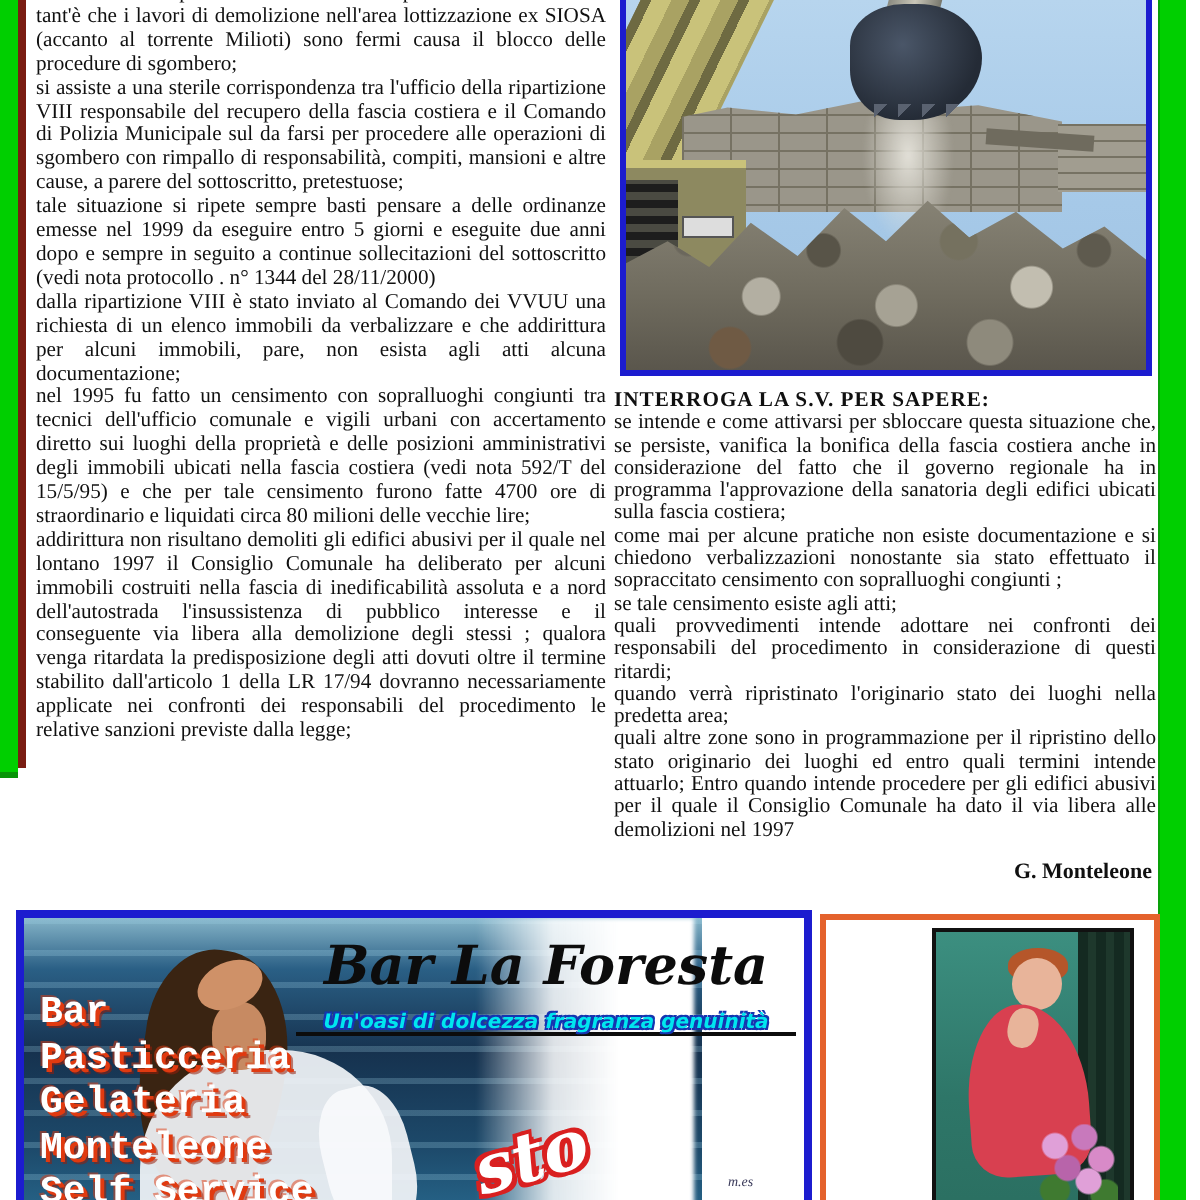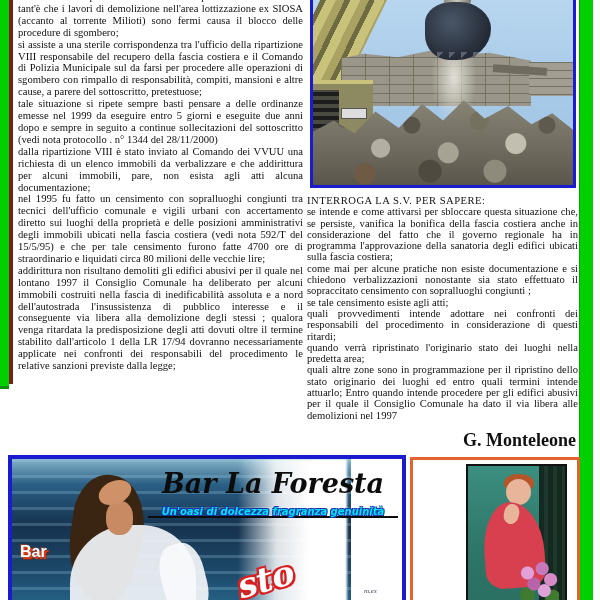--- a/index.html
+++ b/index.html
@@ -10,22 +10,22 @@
   .rule{position:absolute;}
   .green-left{left:0;top:0;width:9px;height:386px;background:#00cf00;border-bottom:3px solid #089408;}
   .maroon-left{left:9px;top:0;width:4px;height:384px;background:#7a1d12;}
   .green-right{left:579px;top:0;width:13px;height:600px;background:#00cf00;border-left:1px solid #0aa00a;}
 
   
   .col-left{position:absolute;left:18px;top:-9px;width:285px;}
   .col-left p, .col-right p{margin:0;font-size:10.6px;line-height:11.9px;text-align:justify;}
   .col-right{position:absolute;left:307px;top:195px;width:271px;}
   .col-right p{line-height:11.3px;}
-  .interrogation-heading{font-weight:normal;font-size:12px;letter-spacing:.5px;margin:0 0 2px 0;}
-  .signature{font-weight:bold;font-size:18px;text-align:right;margin-top:9px;padding-right:2px;}
+  .interrogation-heading{font-weight:bold;font-size:12px;letter-spacing:.5px;margin:0 0 2px 0;}
+  .signature{font-weight:bold;font-size:11px;text-align:right;margin-top:9px;padding-right:2px;}
 
   
   .photo1{position:absolute;left:310px;top:-3px;width:260px;height:185px;border:3px solid #1c1ccf;
           background:linear-gradient(180deg,#b7d5ee 0%,#a6c9e8 55%,#9fc2e2 100%);overflow:hidden;}
   .exc-boom{position:absolute;left:-26px;top:-40px;width:60px;height:230px;
             background:repeating-linear-gradient(90deg,#6e6a42 0 5px,#c9c27a 5px 14px,#a9a263 14px 22px);
             transform:rotate(26deg);}
   .exc-stick{position:absolute;left:128px;top:-30px;width:26px;height:90px;background:linear-gradient(90deg,#8a8a80,#c9c6b8,#77776d);transform:rotate(14deg);}
   .exc-body{position:absolute;left:-4px;top:80px;width:64px;height:78px;background:#8d8960;
             border-top:4px solid #c9c27a;}
@@ -76,23 +76,23 @@
          border-radius:48% 44% 8% 8%/62% 56% 10% 10%;}
   .sleeve{position:absolute;left:150px;top:84px;width:44px;height:74px;background:rgba(248,250,252,.9);
           border-radius:40%;transform:rotate(-14deg);}
   .ad-title{position:absolute;left:136px;top:9px;width:250px;text-align:center;
             font-family:"DejaVu Serif",serif;font-style:italic;font-weight:bold;font-size:27px;
             color:#0c0c0c;border-bottom:2px solid #0c0c0c;padding-bottom:17px;}
   .ad-subtitle{position:absolute;left:136px;top:47px;width:250px;text-align:center;
             font-family:"DejaVu Sans",sans-serif;font-style:italic;font-weight:bold;font-size:10px;
             color:#00e6ef;text-shadow:1px 1px 0 #1535b0,-1px -1px 0 #1535b0,1px -1px 0 #1535b0,-1px 1px 0 #1535b0;}
   .services{position:absolute;left:8px;top:38px;list-style:none;margin:0;padding:0;}
-  .services li{font-family:Liberation Sans, sans-serif;font-weight:bold;font-size:16px;line-height:19px;
+  .services li{font-family:Liberation Mono, monospace;font-weight:bold;font-size:19px;line-height:19px;
             margin-bottom:3.5px;color:#fff;
-            text-shadow:2px 2px 0 #e03a10,3px 3px 0 rgba(150,30,10,.55),-1px -1px 0 rgba(224,58,16,.5);margin-top:45px;}
+            text-shadow:2px 2px 0 #e03a10,3px 3px 0 rgba(150,30,10,.55),-1px -1px 0 rgba(224,58,16,.5);}
   .script-frag{position:absolute;left:225px;top:100px;font-family:"DejaVu Serif",serif;font-style:italic;
             font-weight:bold;font-size:34px;color:#fff;transform:rotate(-16deg);
             text-shadow:2px 2px 0 #d92020,-2px -2px 0 #d92020,2px -2px 0 #d92020,-2px 2px 0 #d92020;}
   .photo-sig{position:absolute;left:352px;top:128px;font-size:7px;font-style:italic;color:#3a3a5a;}
 
   
   .ad-baby{position:absolute;left:410px;top:457px;width:164px;height:160px;border:3px solid #e4622c;background:#fff;}
   .baby-photo{position:absolute;left:53px;top:4px;width:97px;height:150px;border:2px solid #111;
               background:linear-gradient(180deg,#3c8f80 0%,#2e7668 55%,#2a6e60 100%);overflow:hidden;}
   .curtain{position:absolute;right:0;top:0;width:26px;height:100%;

